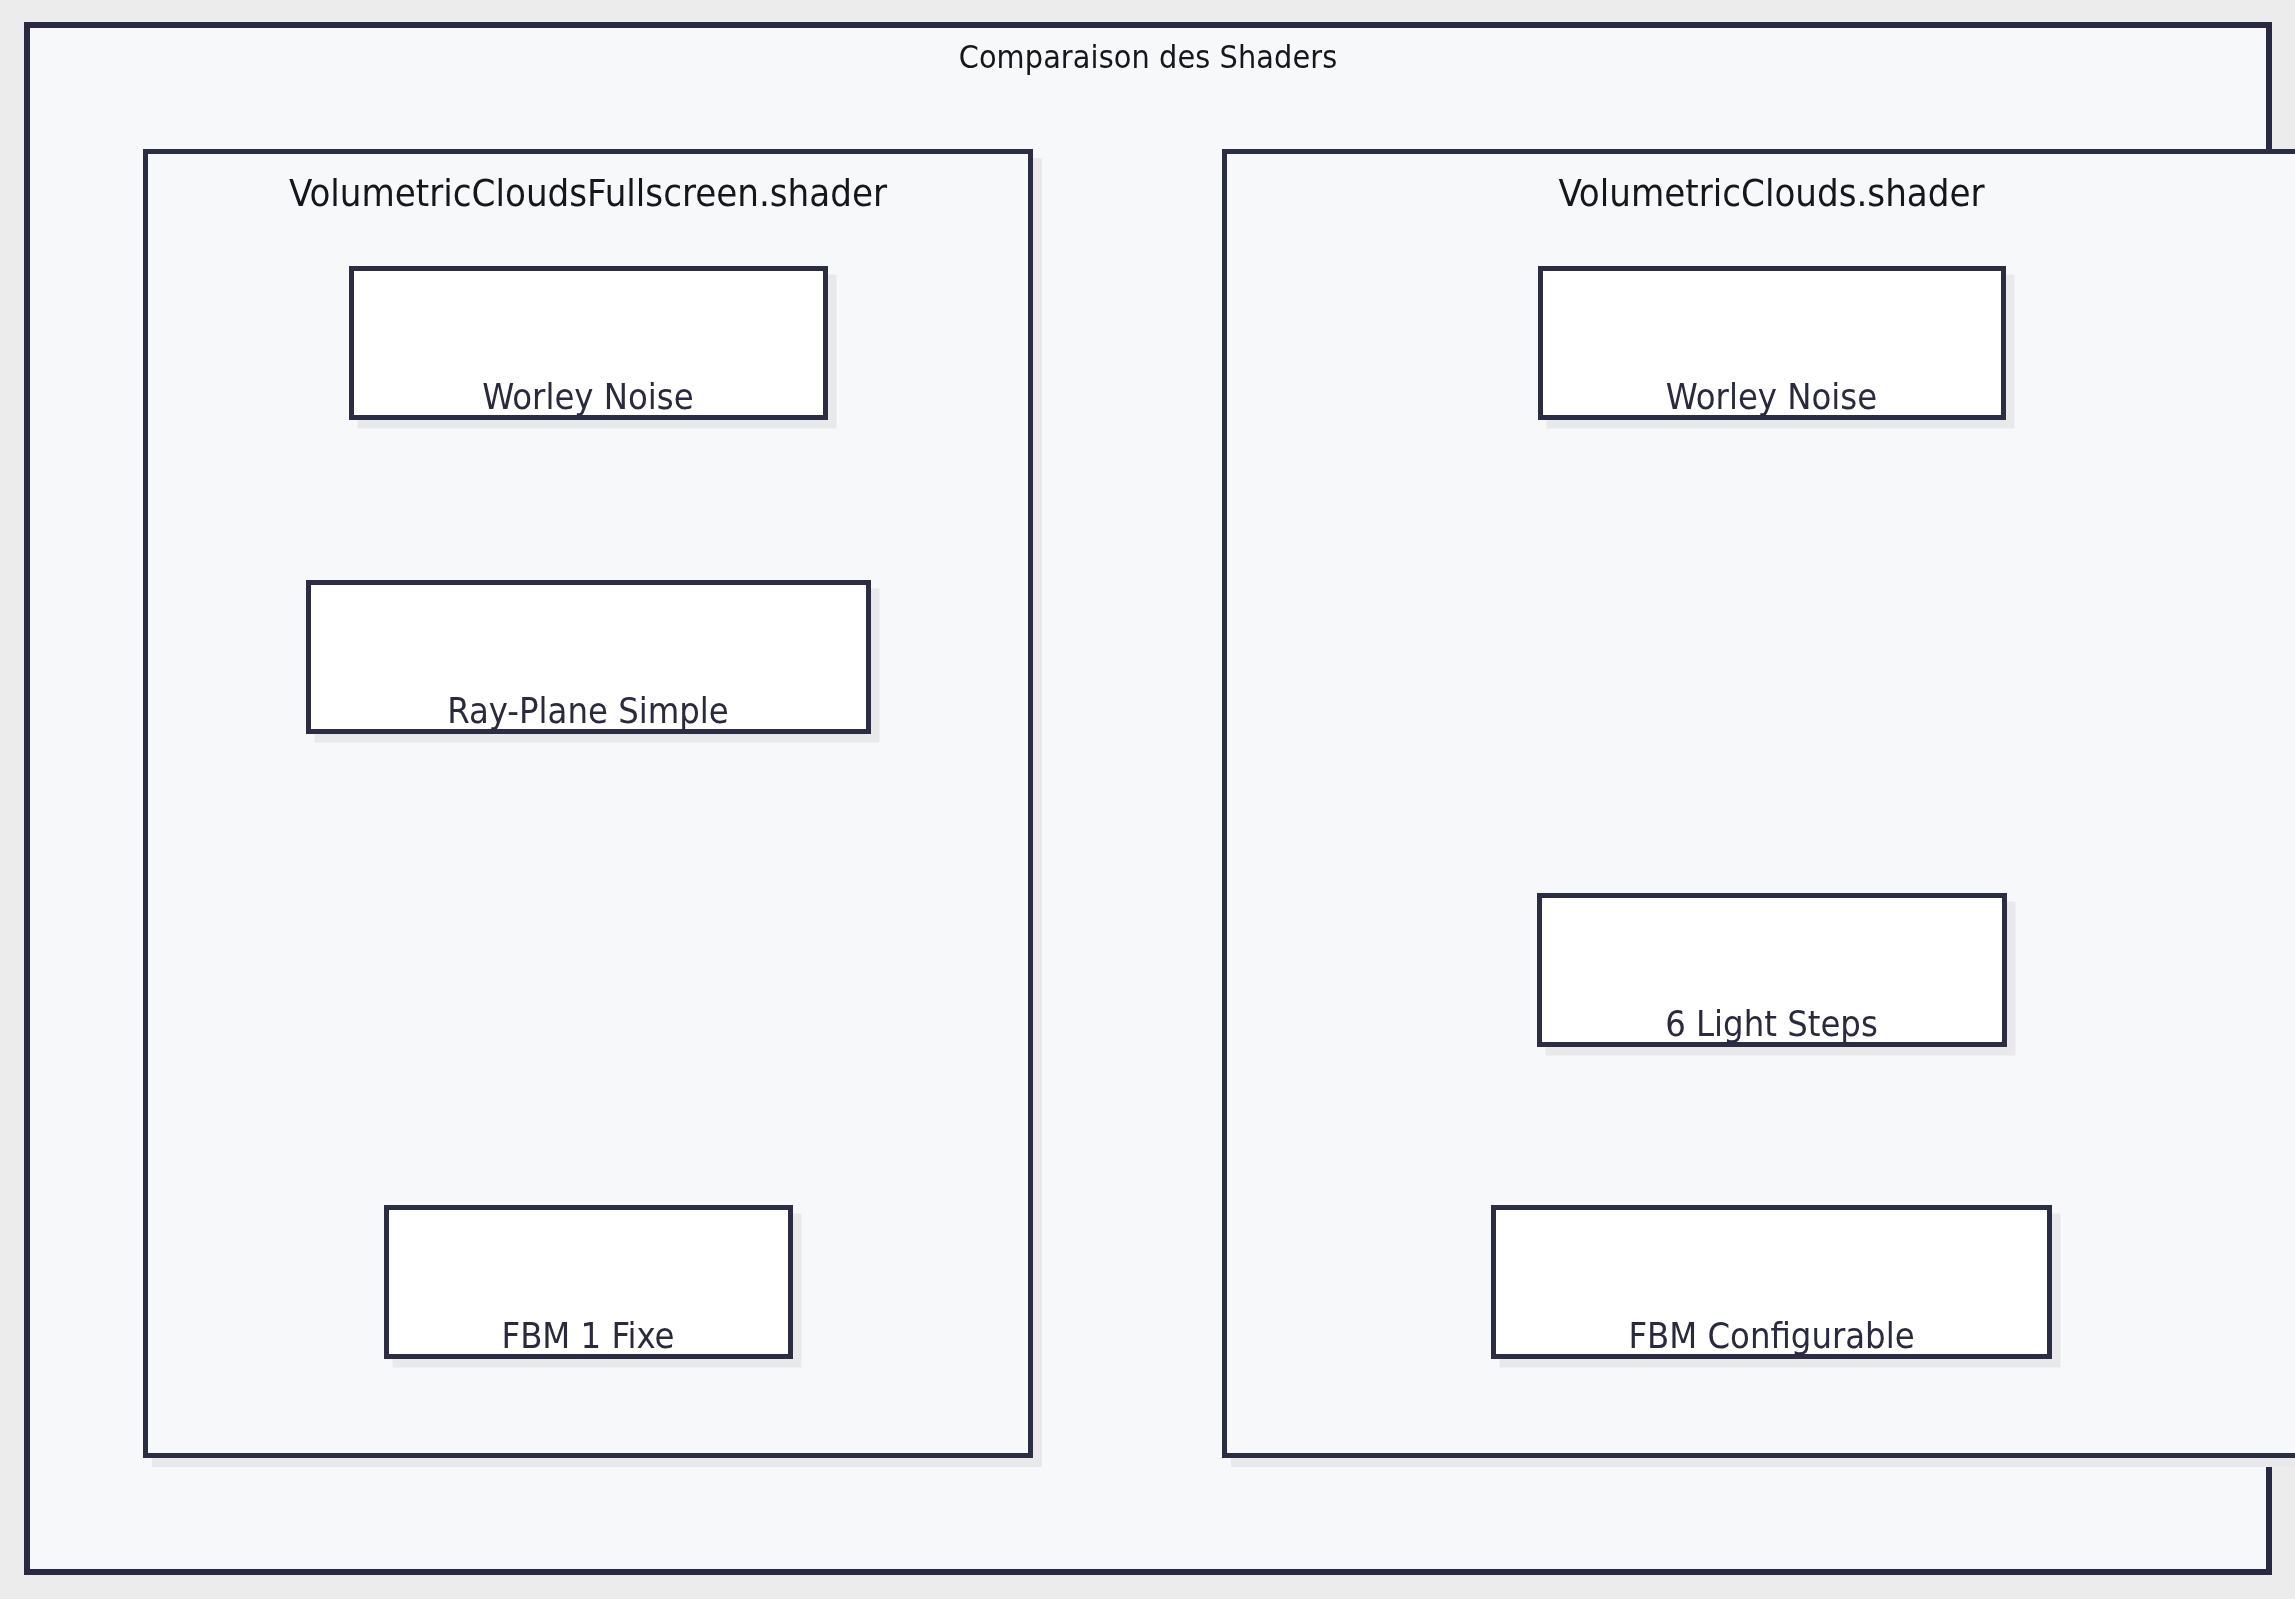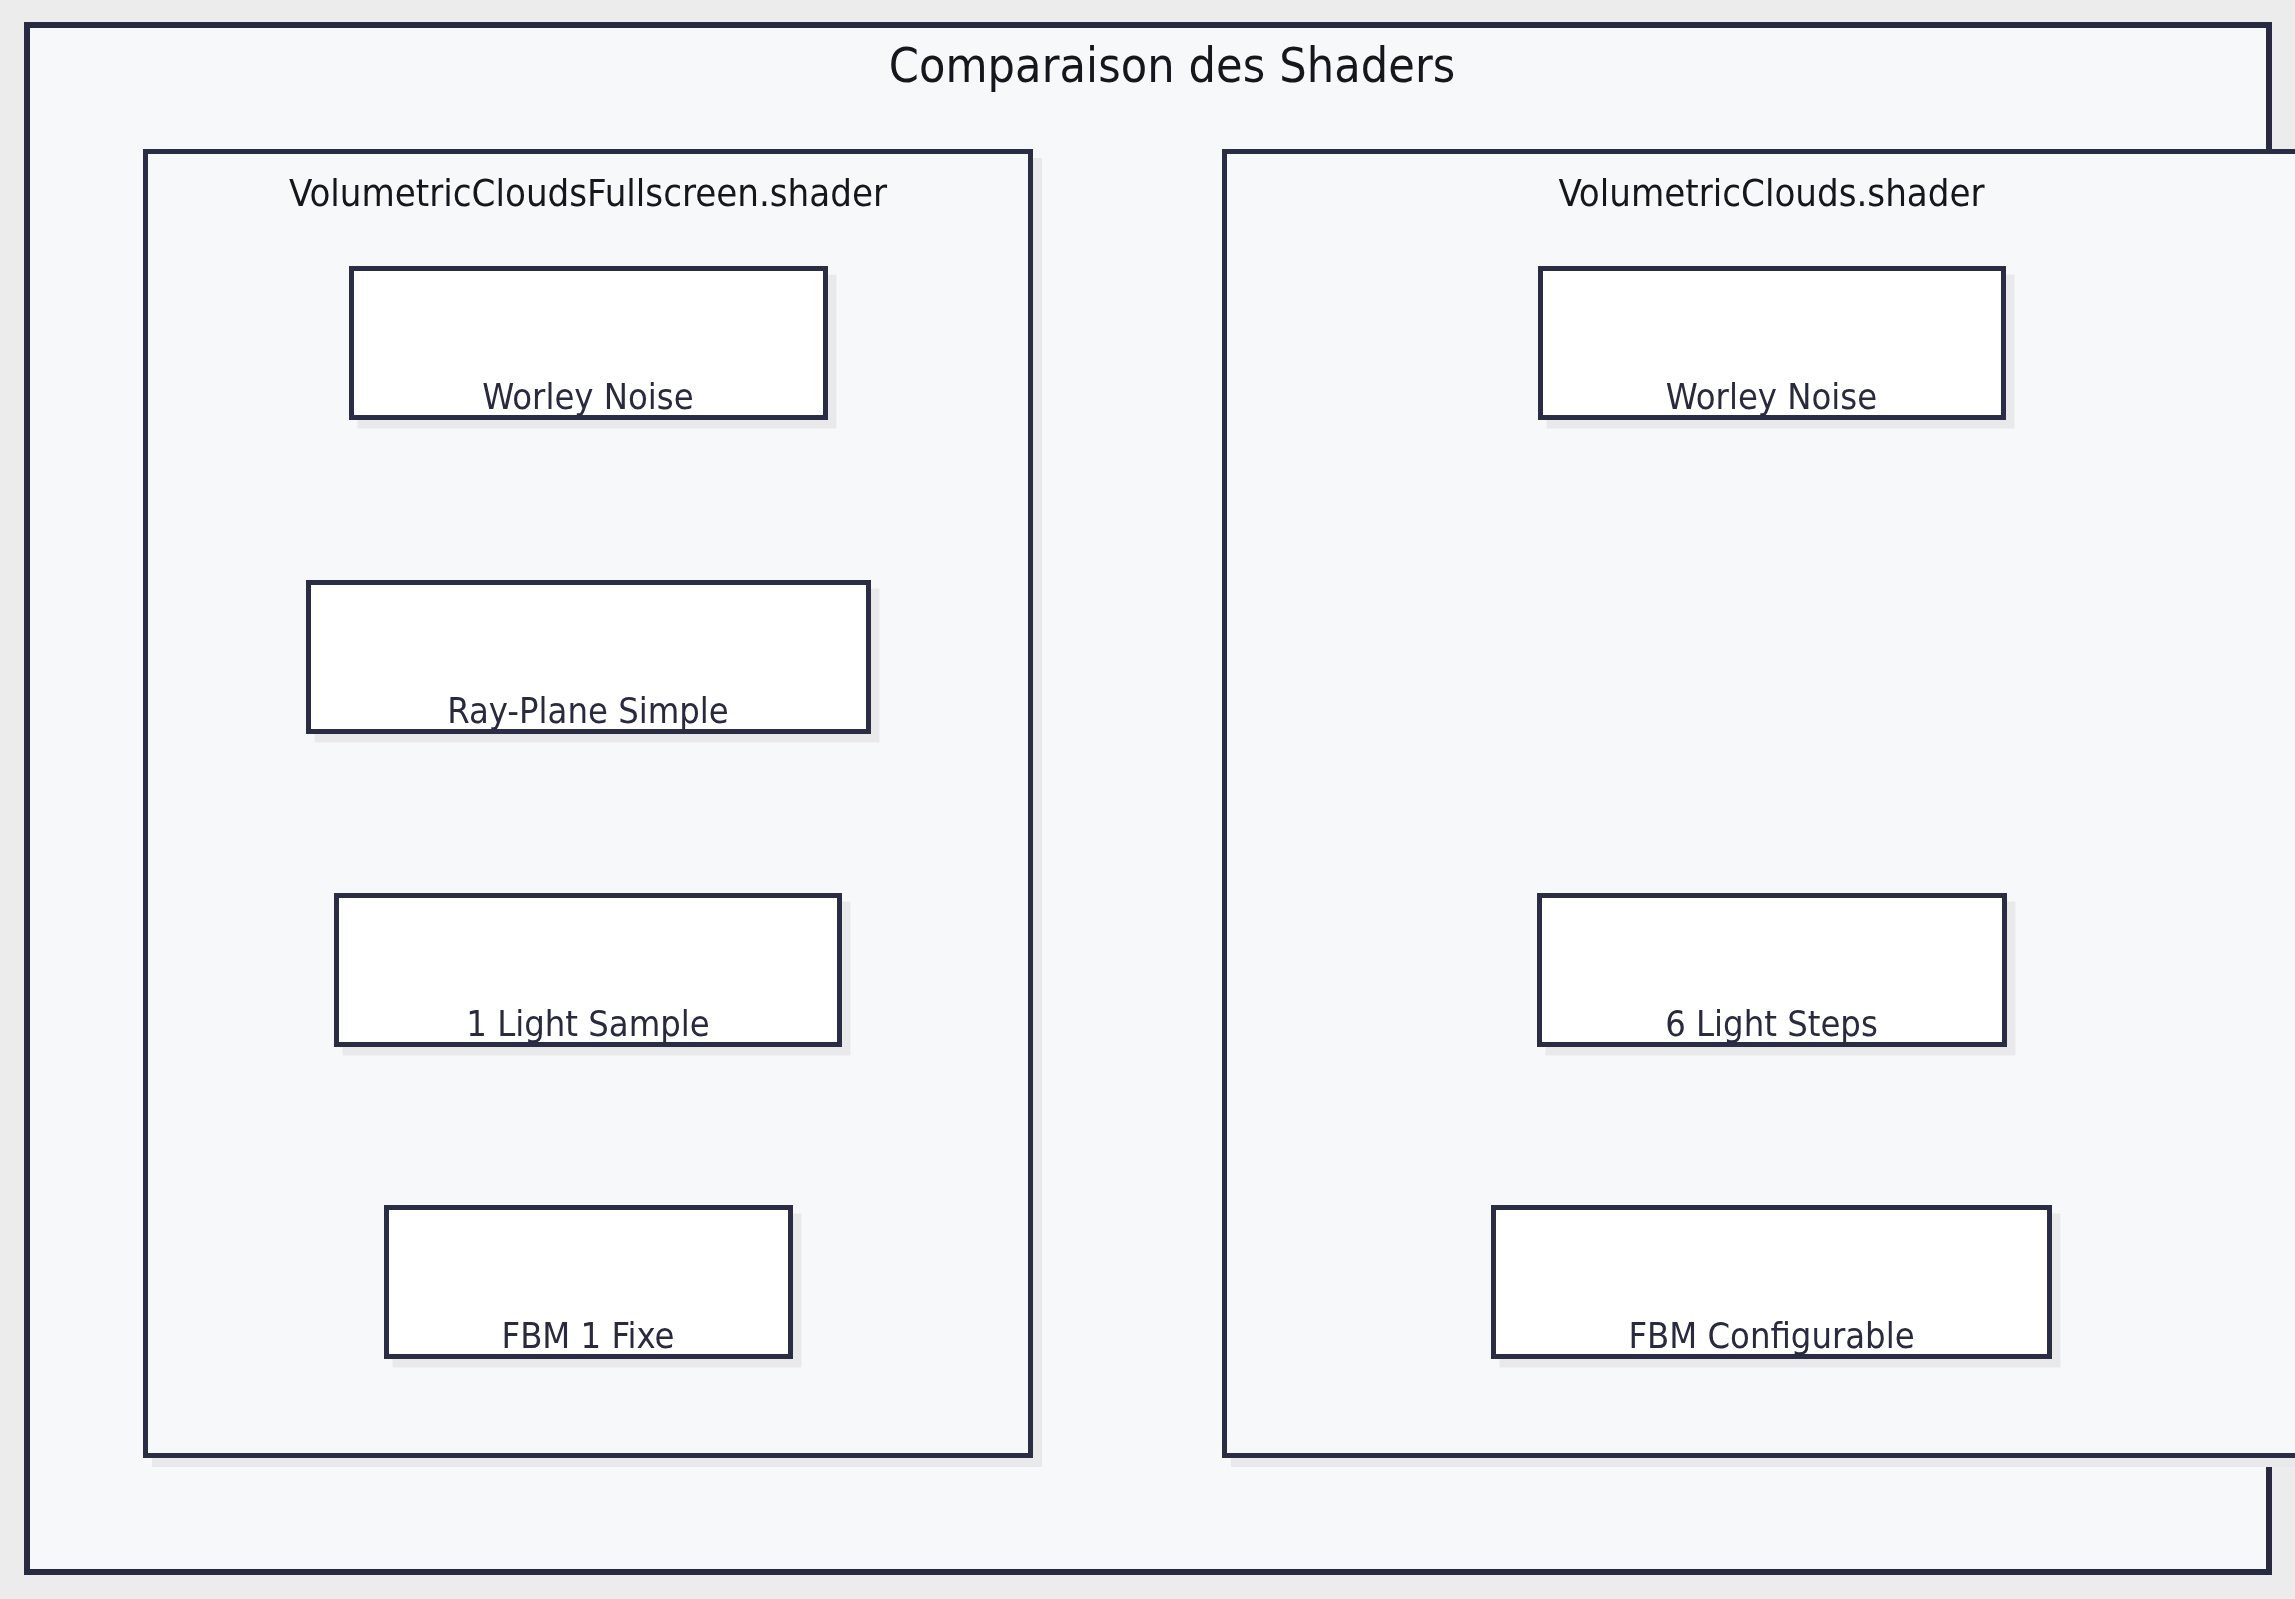--- a/index.html
+++ b/index.html
@@ -34,26 +34,25 @@
     background: #f7f8fa;
     border: 6.5px solid #282a41;
   }
 
   #diagram-title {
     position: absolute;
     left: 0;
     top: 13px;
     width: 100%;
     text-align: center;
-    font-size: 48px;
+    font-size: 32px;
     line-height: 1;
     color: #16161d;
     letter-spacing: 0.1px;
     white-space: nowrap;
-    margin-left: 24px;
   }
 
   
   .subgraph {
     position: absolute;
     box-sizing: border-box;
     background: #f7f8fa;
     border: 5.9px solid #2b2d44;
     box-shadow: 9px 9px 0 0 #e9e9ec;
   }
@@ -145,25 +144,20 @@
           <span class="node-label">Worley Noise</span>
         </div>
       </div>
 
       <div class="node-row r2" id="node-l2">
         <div class="node">
           <span class="node-label">Ray-Plane Simple</span>
         </div>
       </div>
 
-      <div class="node-row r3" id="node-l3">
-        <div class="node">
-          <span class="node-label">1 Light Sample</span>
-        </div>
-      </div>
 
       <div class="node-row r4" id="node-l4">
         <div class="node">
           <span class="node-label">FBM 1 Fixe</span>
         </div>
       </div>
 
     </div>
 
     <div id="subgraph-right" class="subgraph">

